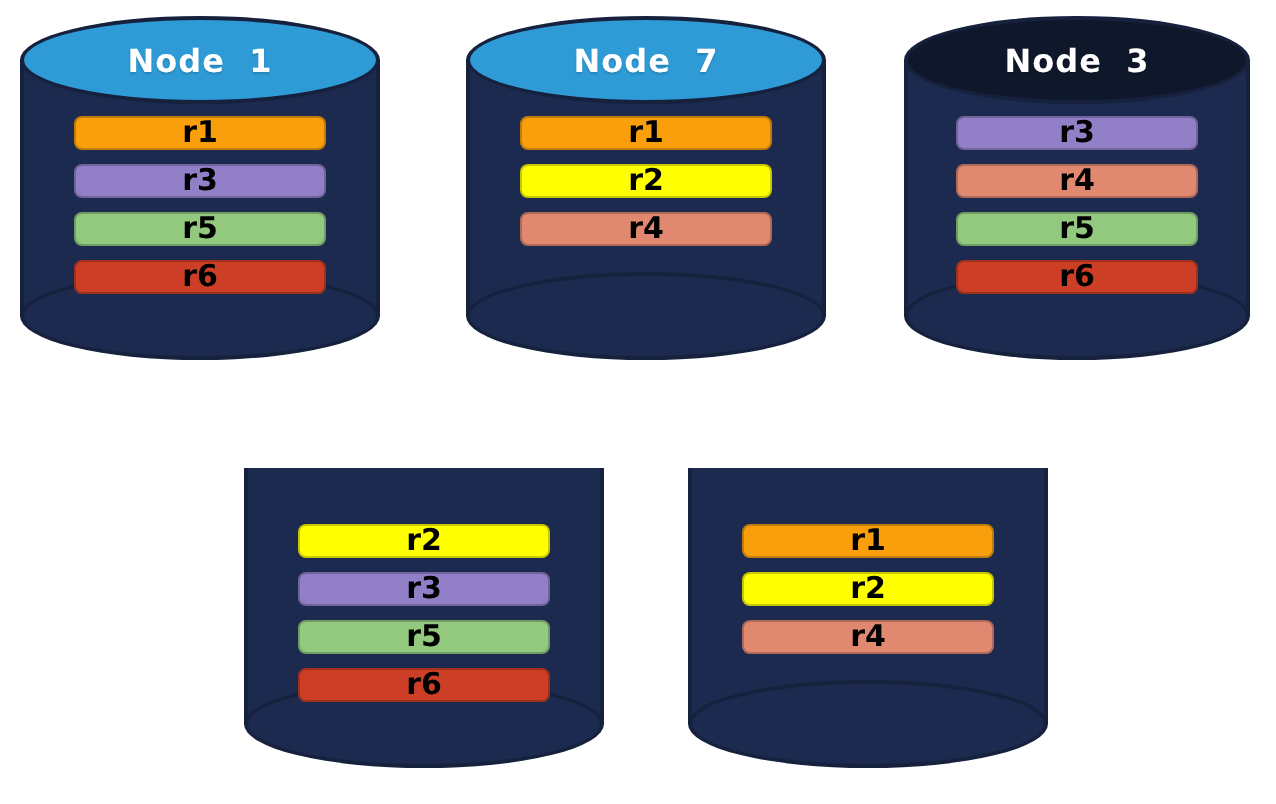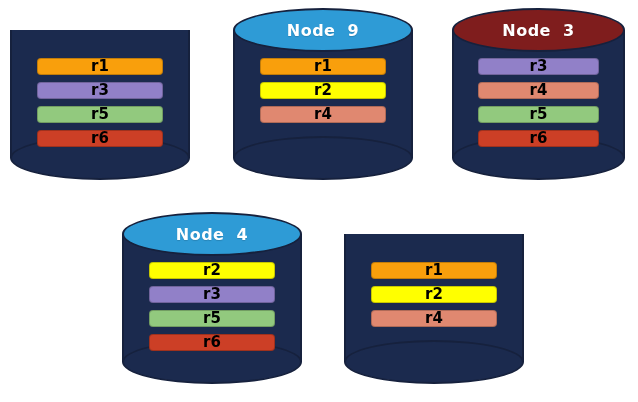--- a/index.html
+++ b/index.html
@@ -97,80 +97,80 @@
     line-height: 1;
   }
 </style>
 </head>
 <body>
 
 <div id="canvas" style="background: rgb(255, 255, 255);">
     <div class="node" style="left: 10px; top: 8px; width: 180px; height: 172px;">
       <div class="cyl-body" style="background: rgb(27, 42, 78); border-left-color: rgb(22, 33, 61); border-right-color: rgb(22, 33, 61);"></div>
       <div class="cyl-bottom" style="background: rgb(27, 42, 78); border-color: rgb(22, 33, 61);"></div>
+      <div class="cyl-top" style="background: rgb(46, 155, 214); border-color: rgb(22, 33, 61);">
+        <span class="cyl-label" style="color: rgb(255, 255, 255);">Node  1</span>
+      </div>
       <div class="bars">
         <div class="bar" style="background: rgb(249, 159, 12);">
           <span style="color: rgb(0, 0, 0);">r1</span>
         </div>
         <div class="bar" style="background: rgb(145, 128, 200);">
           <span style="color: rgb(0, 0, 0);">r3</span>
         </div>
         <div class="bar" style="background: rgb(146, 201, 126);">
           <span style="color: rgb(0, 0, 0);">r5</span>
         </div>
         <div class="bar" style="background: rgb(204, 63, 38);">
           <span style="color: rgb(0, 0, 0);">r6</span>
         </div>
       </div>
     </div>
     <div class="node" style="left: 233px; top: 8px; width: 180px; height: 172px;">
       <div class="cyl-body" style="background: rgb(27, 42, 78); border-left-color: rgb(22, 33, 61); border-right-color: rgb(22, 33, 61);"></div>
       <div class="cyl-bottom" style="background: rgb(27, 42, 78); border-color: rgb(22, 33, 61);"></div>
       <div class="cyl-top" style="background: rgb(46, 155, 214); border-color: rgb(22, 33, 61);">
-        <span class="cyl-label" style="color: rgb(255, 255, 255);">Node  9</span>
+        <span class="cyl-label" style="color: rgb(255, 255, 255);">Node  7</span>
       </div>
       <div class="bars">
         <div class="bar" style="background: rgb(249, 159, 12);">
           <span style="color: rgb(0, 0, 0);">r1</span>
         </div>
         <div class="bar" style="background: rgb(255, 255, 0);">
           <span style="color: rgb(0, 0, 0);">r2</span>
         </div>
         <div class="bar" style="background: rgb(224, 136, 112);">
           <span style="color: rgb(0, 0, 0);">r4</span>
         </div>
       </div>
     </div>
     <div class="node" style="left: 452px; top: 8px; width: 173px; height: 172px;">
       <div class="cyl-body" style="background: rgb(27, 42, 78); border-left-color: rgb(22, 33, 61); border-right-color: rgb(22, 33, 61);"></div>
       <div class="cyl-bottom" style="background: rgb(27, 42, 78); border-color: rgb(22, 33, 61);"></div>
-      <div class="cyl-top" style="background: #7f1d1d; border-color: rgb(22, 33, 61); text-align: right;">
+      <div class="cyl-top" style="background: #0f172a; border-color: rgb(22, 33, 61); text-align: right;">
         <span class="cyl-label" style="color: rgb(255, 255, 255);">Node  3</span>
       </div>
       <div class="bars">
         <div class="bar" style="background: rgb(145, 128, 200);">
           <span style="color: rgb(0, 0, 0);">r3</span>
         </div>
         <div class="bar" style="background: rgb(224, 136, 112);">
           <span style="color: rgb(0, 0, 0);">r4</span>
         </div>
         <div class="bar" style="background: rgb(146, 201, 126);">
           <span style="color: rgb(0, 0, 0);">r5</span>
         </div>
         <div class="bar" style="background: rgb(204, 63, 38);">
           <span style="color: rgb(0, 0, 0);">r6</span>
         </div>
       </div>
     </div>
     <div class="node" style="left: 122px; top: 212px; width: 180px; height: 172px;">
       <div class="cyl-body" style="background: rgb(27, 42, 78); border-left-color: rgb(22, 33, 61); border-right-color: rgb(22, 33, 61);"></div>
       <div class="cyl-bottom" style="background: rgb(27, 42, 78); border-color: rgb(22, 33, 61);"></div>
-      <div class="cyl-top" style="background: rgb(46, 155, 214); border-color: rgb(22, 33, 61);">
-        <span class="cyl-label" style="color: rgb(255, 255, 255);">Node  4</span>
-      </div>
       <div class="bars">
         <div class="bar" style="background: rgb(255, 255, 0);">
           <span style="color: rgb(0, 0, 0);">r2</span>
         </div>
         <div class="bar" style="background: rgb(145, 128, 200);">
           <span style="color: rgb(0, 0, 0);">r3</span>
         </div>
         <div class="bar" style="background: rgb(146, 201, 126);">
           <span style="color: rgb(0, 0, 0);">r5</span>
         </div>

